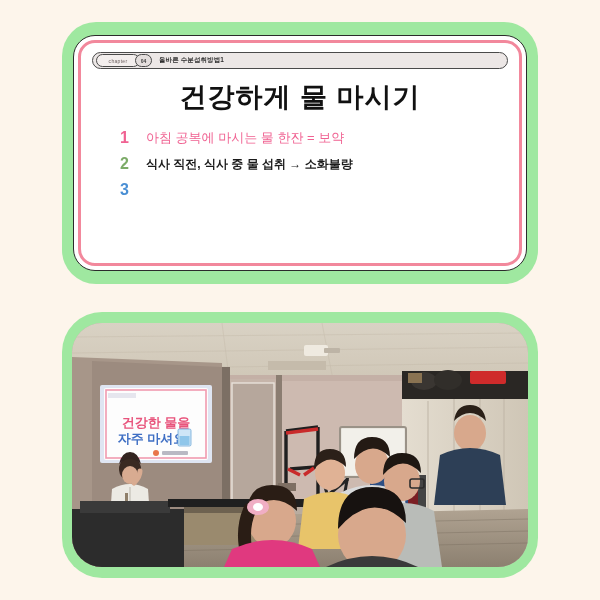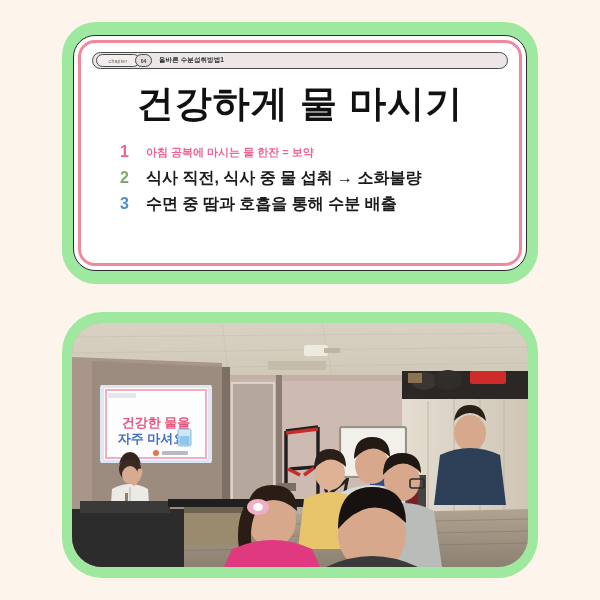--- a/index.html
+++ b/index.html
@@ -114,21 +114,21 @@
   
   #slide-body {
     position: absolute;
     left: 0;
     top: 30px;
     right: 0;
     bottom: 0;
   }
   #slide-title {
     text-align: center;
-    font-size: 37px;
+    font-size: 27px;
     font-weight: bold;
     color: #111111;
     letter-spacing: 1px;
     margin-top: 3px;
   }
   #bullet-list {
     margin-top: 14px;
     padding-left: 36px;
   }
   .bullet-row {
@@ -141,27 +141,27 @@
     flex: 0 0 26px;
     font-size: 16px;
     font-weight: 600;
     line-height: 18px;
     text-align: left;
   }
   .bullet-texts {
     flex: 1 1 auto;
   }
   .bullet-main {
-    font-size: 11px;
-    font-weight: bold;
+    font-size: 13px;
+    font-weight: normal;
     line-height: 18px;
     white-space: nowrap;
   }
   .bullet-sub {
-    font-size: 16px;
+    font-size: 12px;
     font-weight: bold;
     line-height: 18px;
     color: #1b1b1b;
     white-space: nowrap;
   }
 
   
   #photo-frame {
     position: absolute;
     left: 62px;
@@ -214,21 +214,20 @@
           <div class="bullet-row">
             <div class="bullet-num" style="color:#7cab68;">2</div>
             <div class="bullet-texts">
               <div class="bullet-sub">식사 직전, 식사 중 물 섭취 → 소화불량</div>
             </div>
           </div>
 
           <div class="bullet-row">
             <div class="bullet-num" style="color:#4a8fd4;">3</div>
             <div class="bullet-texts">
-              <div class="bullet-sub">수면 중 땀과 호흡을 통해 수분 배출</div>
             </div>
           </div>
 
         </div>
       </div>
     </div>
   </div>
 </div>
 
 <div id="photo-frame">

